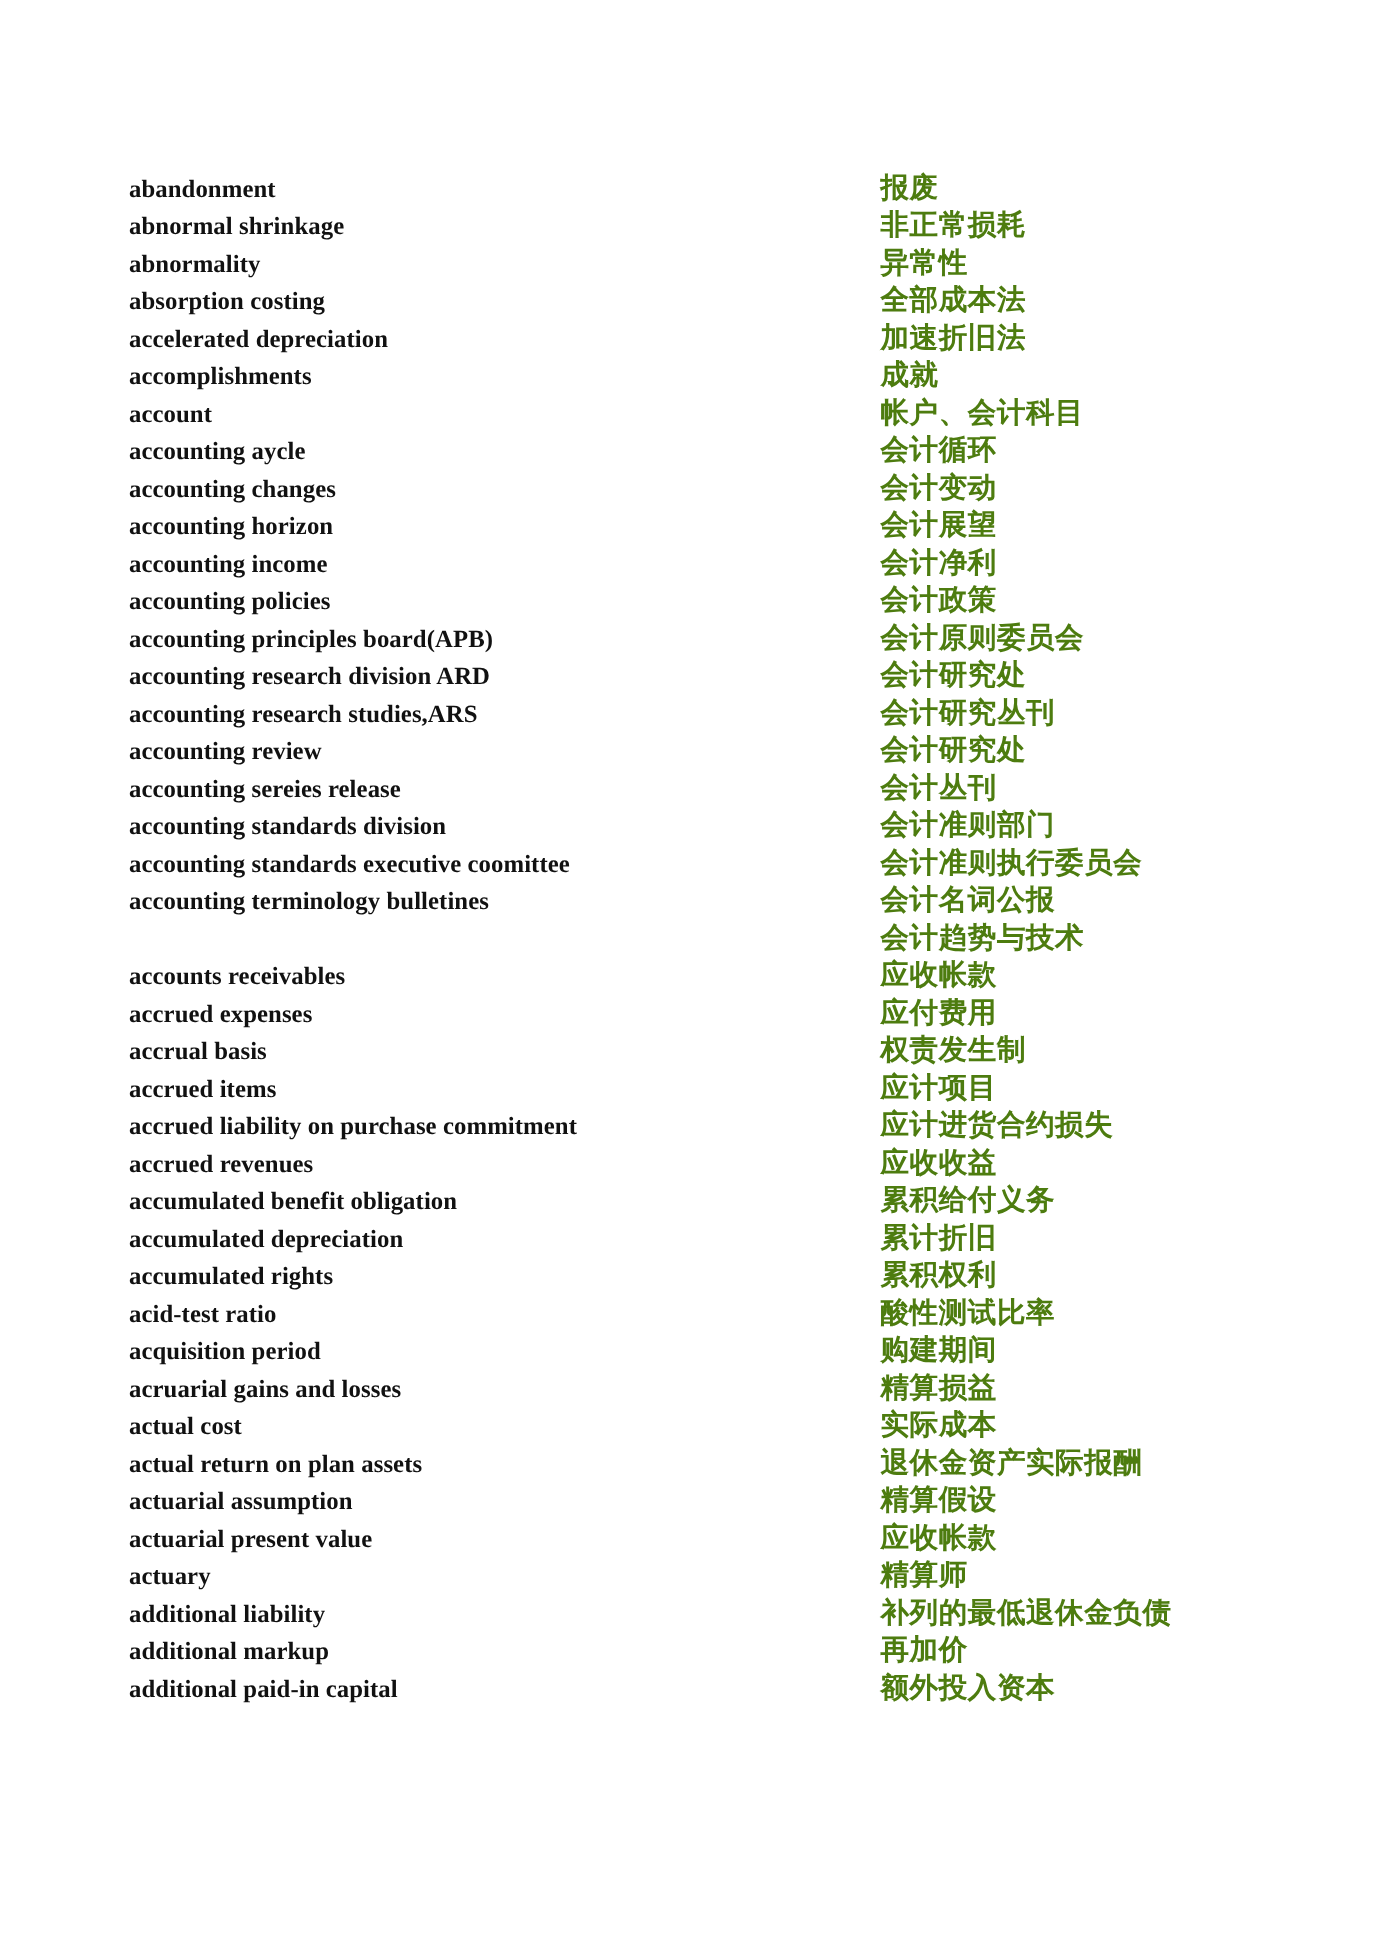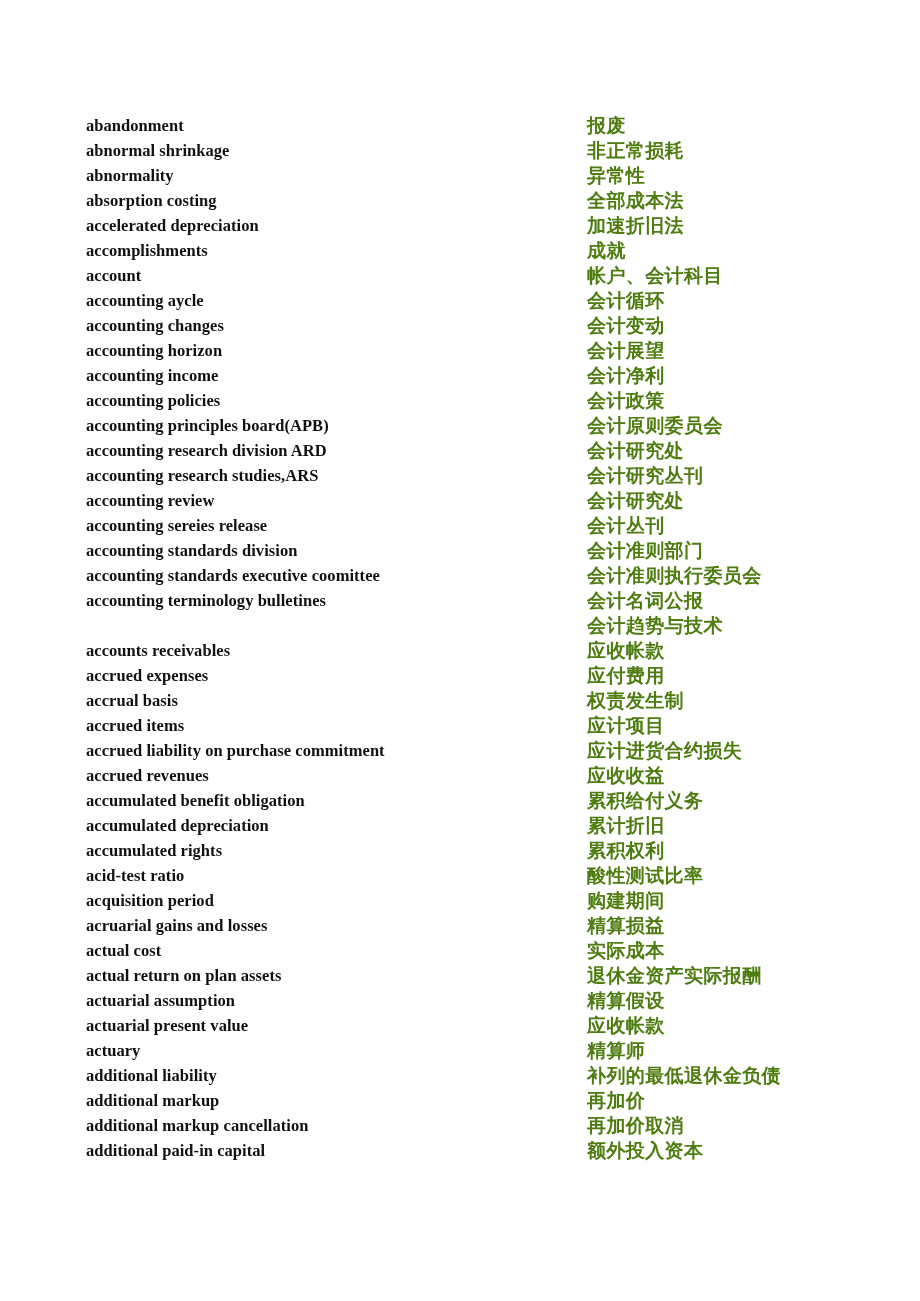--- a/index.html
+++ b/index.html
@@ -218,21 +218,17 @@
       </div>
       <div class="entry">
         <span class="term-en">additional liability</span>
         <span class="term-zh">补列的最低退休金负债</span>
       </div>
       <div class="entry">
         <span class="term-en">additional markup</span>
         <span class="term-zh">再加价</span>
       </div>
       <div class="entry">
-        <span class="term-en">additional markup cancellation</span>
-        <span class="term-zh">再加价取消</span>
-      </div>
-      <div class="entry">
         <span class="term-en">additional paid-in capital</span>
         <span class="term-zh">额外投入资本</span>
       </div>
     </div>
 </div>
 
 </body></html>

